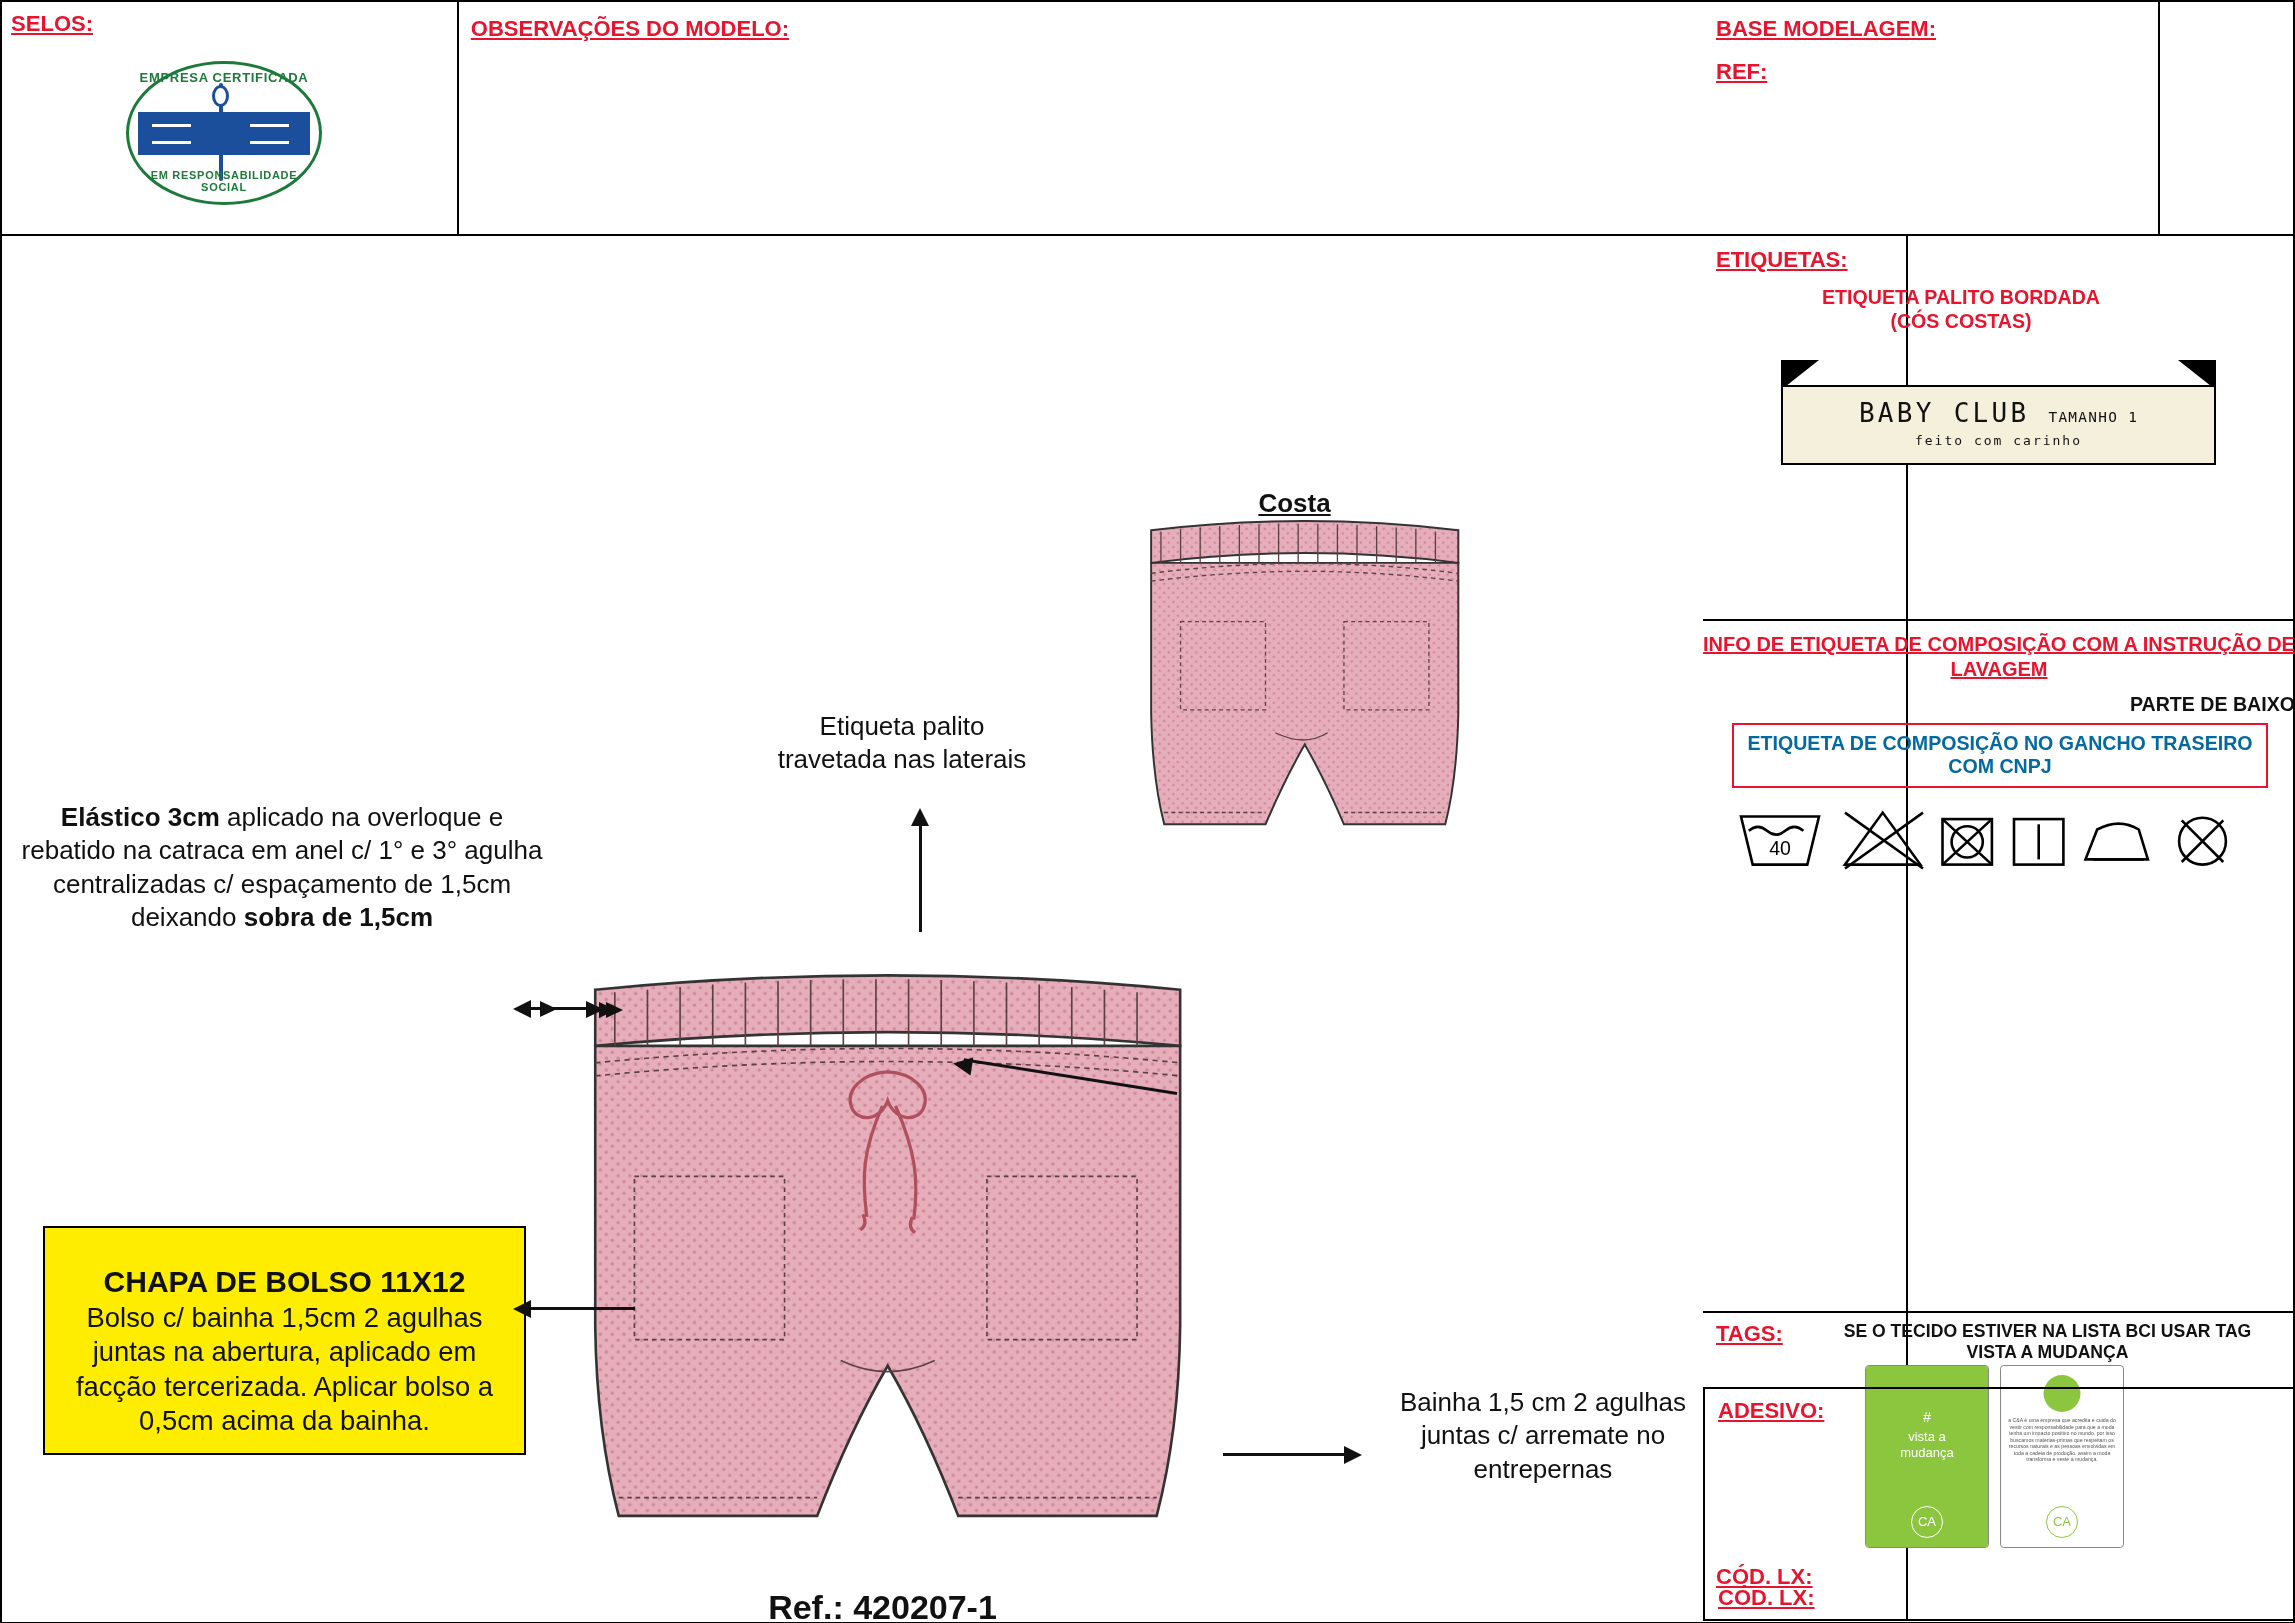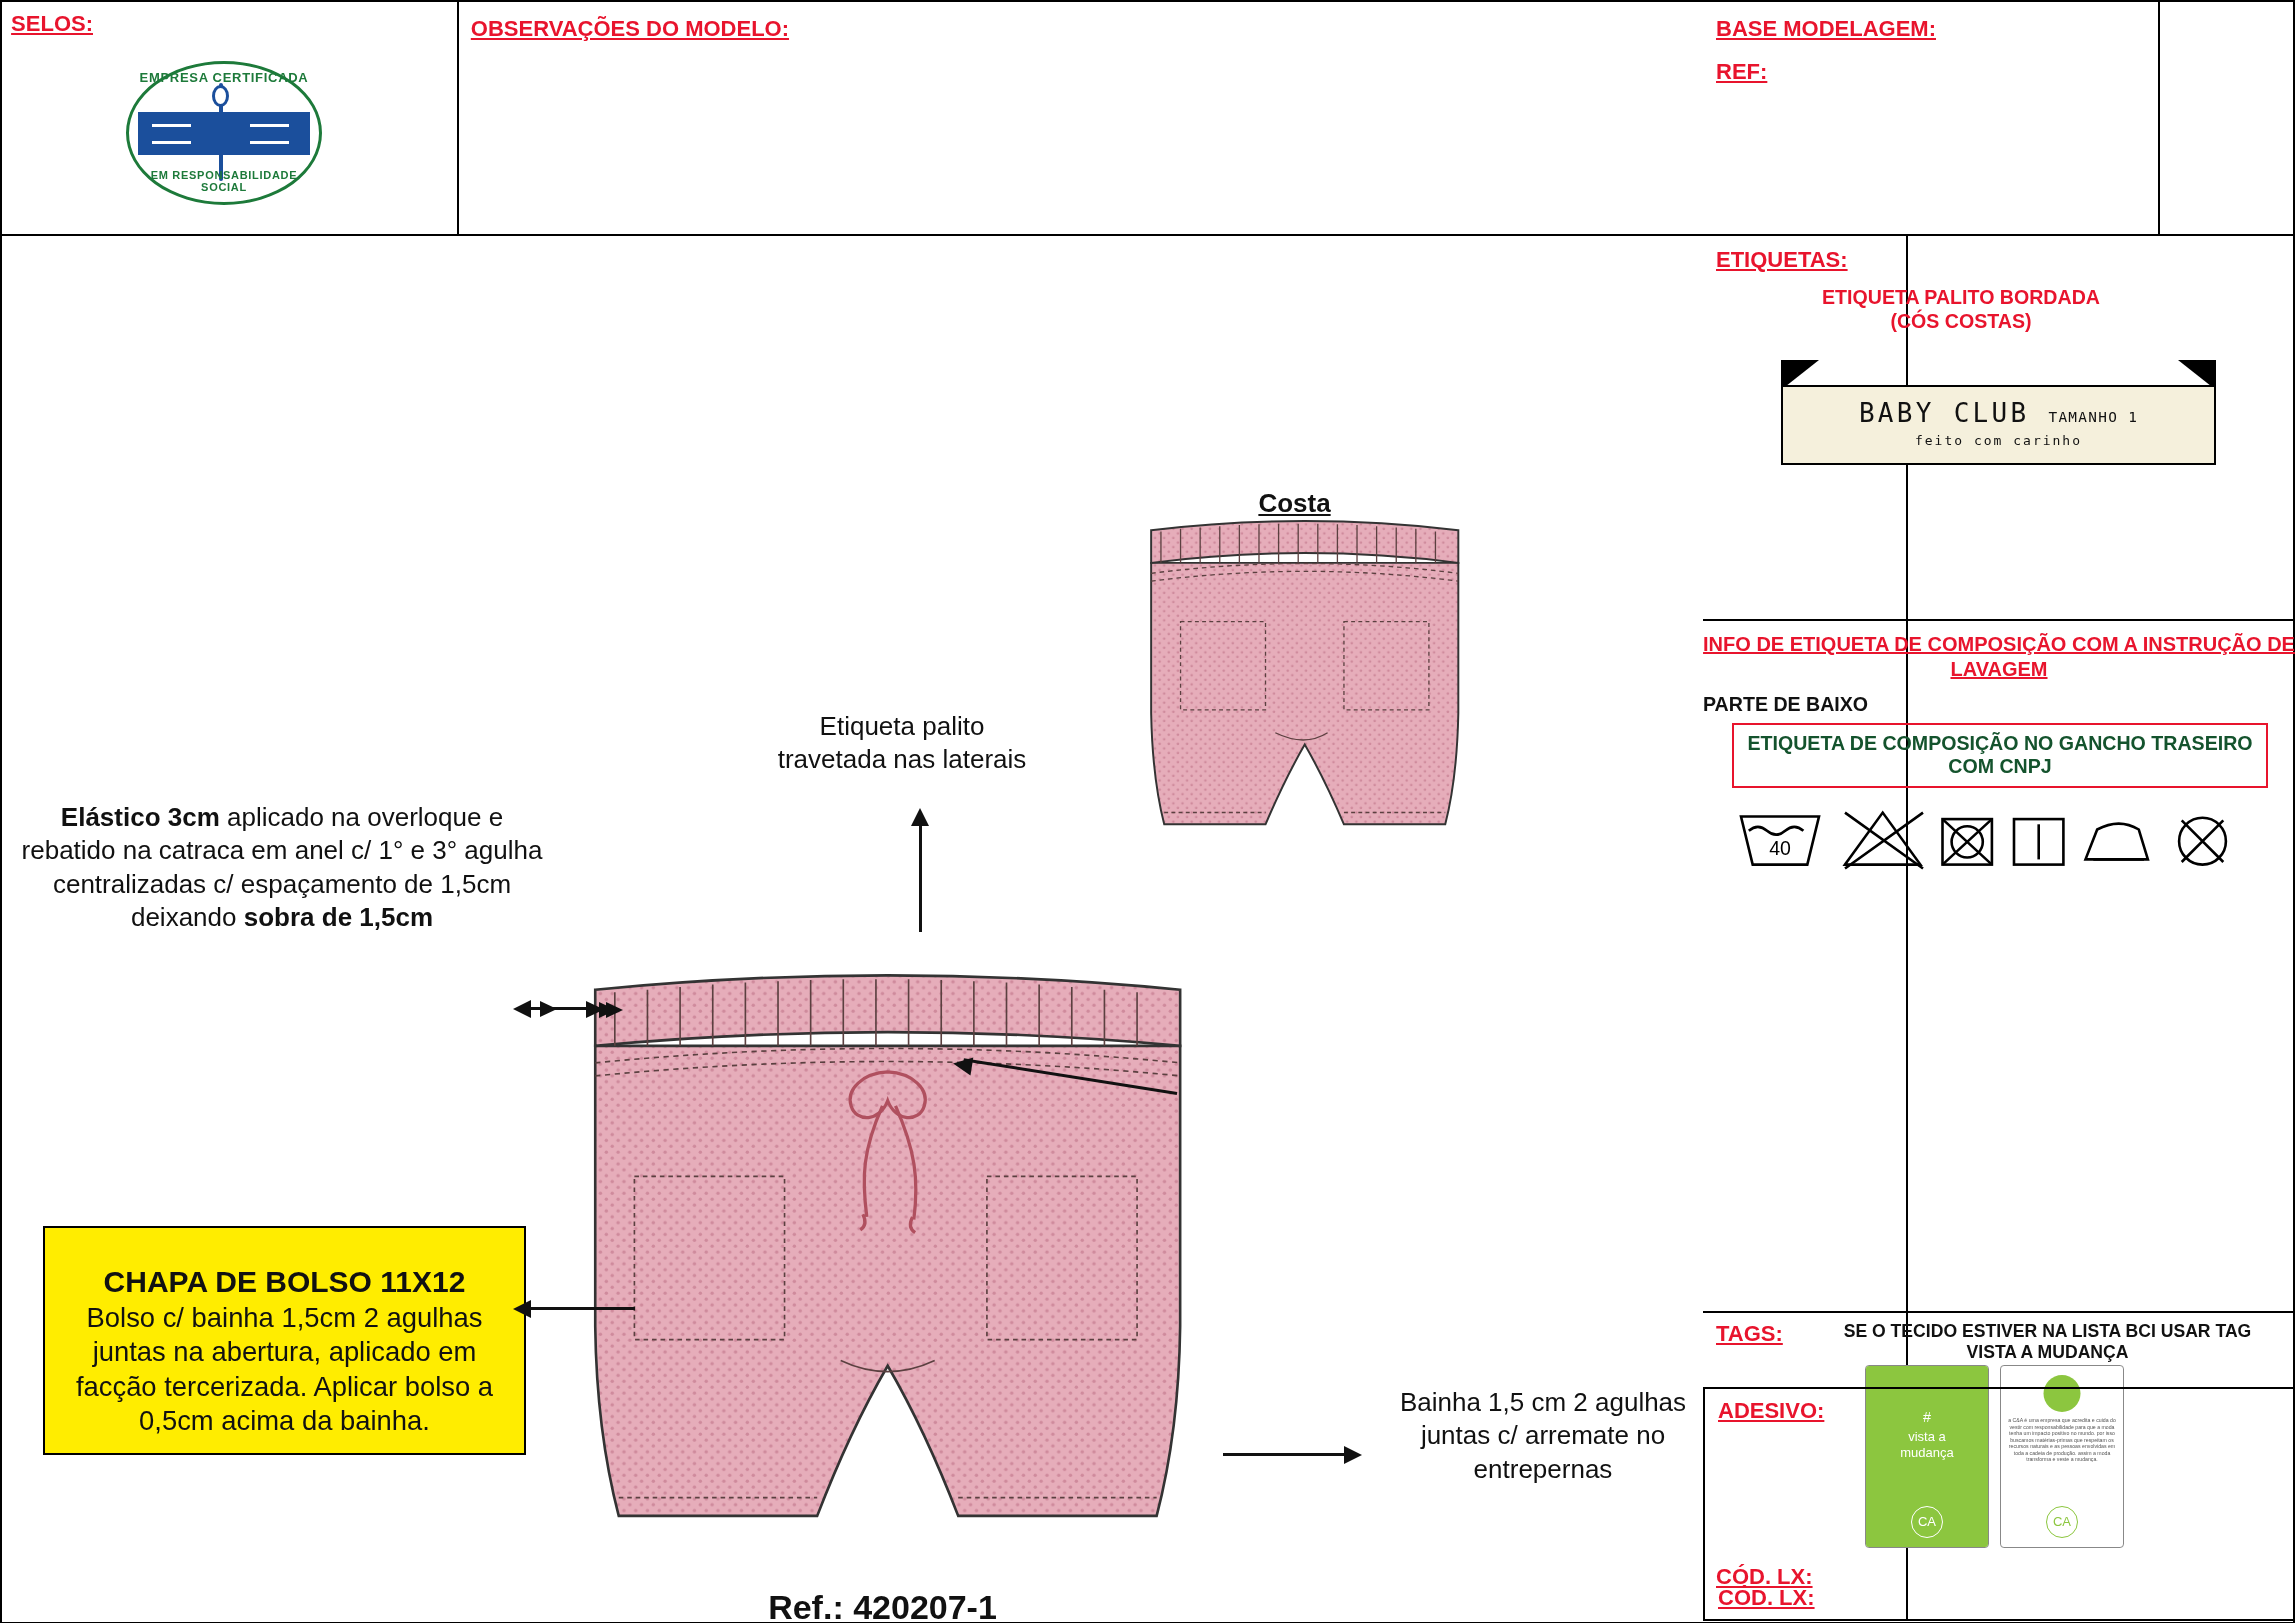--- a/index.html
+++ b/index.html
@@ -75,23 +75,23 @@
   .palito{position:absolute;left:78px;top:124px;width:435px;height:105px;}
   .palito .band{position:absolute;left:0;top:25px;width:435px;height:80px;background:#f5f0dc;border:2px solid #000;box-sizing:border-box;}
   .palito .fl{position:absolute;top:0;width:0;height:0;border-top:30px solid #000;}
   .palito .fl.l{left:0;border-right:38px solid transparent;border-left:0;}
   .palito .fl.r{right:0;border-left:38px solid transparent;border-right:0;}
   .palito .brand{position:absolute;left:0;top:38px;width:435px;text-align:center;font-size:26px;letter-spacing:3.3px;font-family:"DejaVu Sans Mono",monospace;}
   .palito .tam{font-size:14.4px;letter-spacing:1.3px;}
   .palito .sub{position:absolute;left:0;top:73px;width:435px;text-align:center;font-size:13px;letter-spacing:2px;font-family:"DejaVu Sans Mono",monospace;}
 
   #r-info .lbl-top{position:absolute;left:0;top:10.5px;width:592px;text-align:center;font-weight:bold;font-size:20px;color:#e8142d;text-decoration:underline;line-height:1.25;}
-  #r-info .parte{position:absolute;left:0;top:72px;width:592px;text-align:left;font-weight:bold;font-size:19.6px;}
+  #r-info .parte{position:absolute;left:0;top:72px;width:592px;text-align:right;font-weight:bold;font-size:19.6px;}
   #r-info .boxred{position:absolute;left:29px;top:102px;width:536px;border:2px solid #e8142d;box-sizing:border-box;
-    text-align:center;color:#14532d;font-weight:bold;font-size:19.6px;padding:6.5px 3.9px;line-height:1.22;}
+    text-align:center;color:#0369a1;font-weight:bold;font-size:19.6px;padding:6.5px 3.9px;line-height:1.22;}
   .careicons{position:absolute;left:30px;top:176px;width:536px;height:78px;}
   .careicons svg{display:block;}
 
   #r-tags .lbl{position:absolute;left:13px;top:6.5px;}
   #r-tags .tagtxt{position:absolute;left:116px;top:6.5px;width:457px;font-size:17.6px;font-weight:bold;text-align:center;line-height:1.2;}
   .hangtags{position:absolute;left:162px;top:51px;width:274px;height:183px;}
   .ht{position:absolute;top:0;width:124px;height:183px;border:1.3px solid #888;border-radius:3.9px;box-sizing:border-box;background:#fff;overflow:hidden;}
   .ht.a{left:0;}
   .ht.b{left:135px;}
   .ht .green{position:absolute;left:0;top:0;width:100%;height:100%;background:#8cc63f;}

